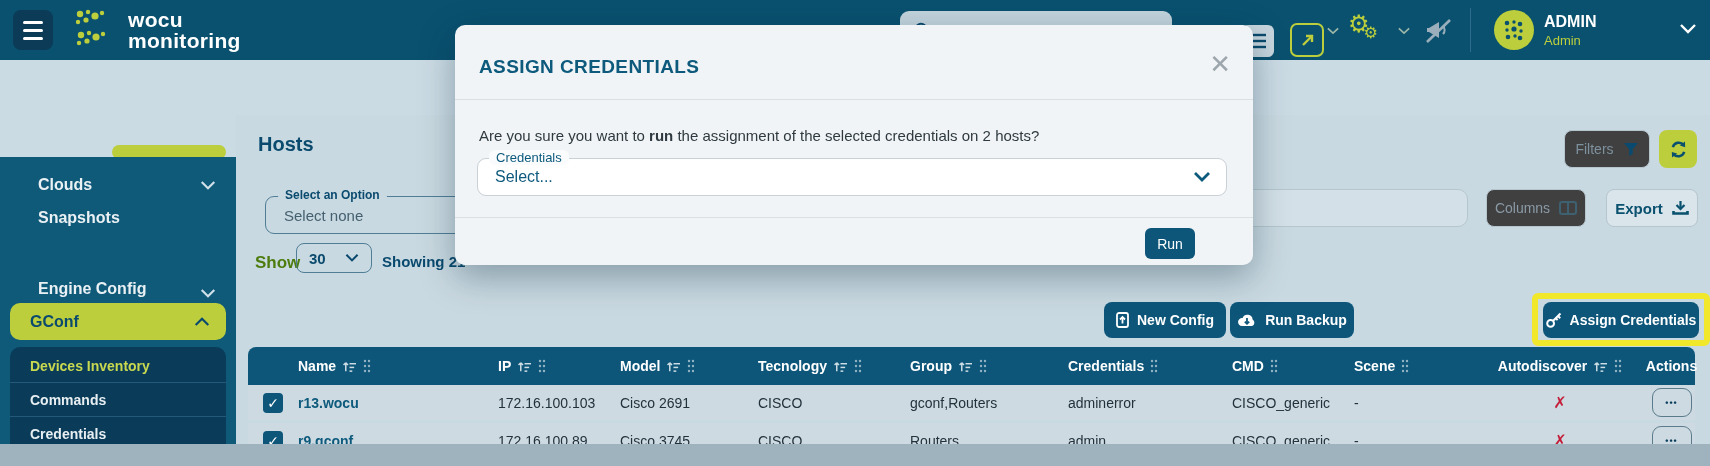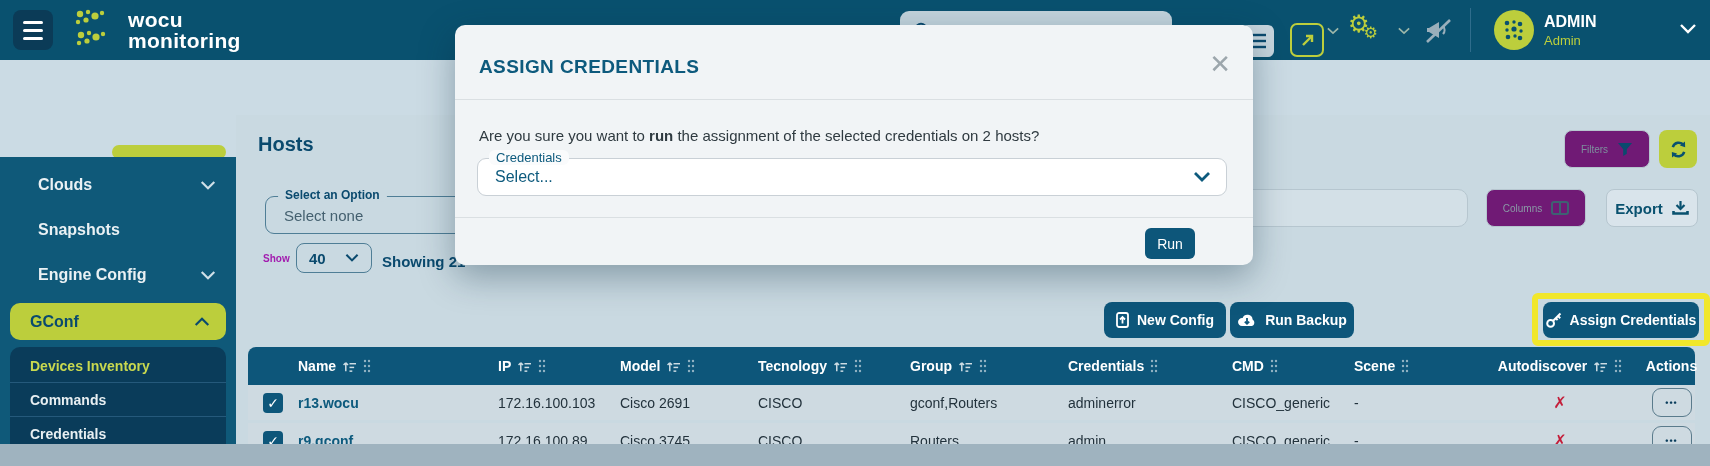--- a/index.html
+++ b/index.html
@@ -63,27 +63,27 @@
   .sub-item.active{color:#C9D94F;}
   .sub-div{height:1px;background:#25597B;margin:0 0;}
 
   
   .content{left:236px;top:115px;width:1474px;height:351px;background:#C9D9E1;}
   .page-title{left:258px;top:133px;font-size:20px;font-weight:bold;color:#0A4A6E;}
   .fieldset{position:absolute;border:1.5px solid #4F7E96;border-radius:9px;box-sizing:border-box;}
   .fieldset .flabel{position:absolute;top:-9px;left:12px;background:#C9D9E1;padding:0 7px;font-size:12px;font-weight:bold;color:#0A4A6E;border-radius:6px;}
   .opt-select{left:265px;top:196px;width:345px;height:38px;cursor:pointer;}
   .opt-select .fvalue{position:absolute;left:18px;top:10px;font-size:15px;color:#44606F;}
-  .show-label{left:255px;top:253px;font-size:10px;font-weight:bold;color:#a21caf;margin-left:8px;}
+  .show-label{left:255px;top:253px;font-size:17px;font-weight:bold;color:#4d7c0f;}
   .pagesize{left:296px;top:243px;width:76px;height:30px;border:1.5px solid #4F7E96;border-radius:8px;box-sizing:border-box;
             display:flex;align-items:center;justify-content:space-between;padding:0 12px;color:#0A4A6E;font-size:15px;font-weight:bold;cursor:pointer;}
   .showing{left:382px;top:253px;font-size:15px;font-weight:bold;color:#0A4A6E;}
 
-  .chip-btn{position:absolute;background:#701a75;border:1px solid #B6C6CF;border-radius:8px;box-sizing:border-box;
-            display:flex;align-items:center;justify-content:center;gap:9px;cursor:pointer;font-size:10px;}
+  .chip-btn{position:absolute;background:#404040;border:1px solid #B6C6CF;border-radius:8px;box-sizing:border-box;
+            display:flex;align-items:center;justify-content:center;gap:9px;cursor:pointer;font-size:14px;}
   .filters-btn{left:1564px;top:130px;width:86px;height:38px;color:#7E919E;}
   .filters-btn .funnel{color:#0A4A6E;}
   .refresh-btn{left:1659px;top:130px;width:38px;height:38px;background:#BCCE3C;border-radius:8px;display:flex;align-items:center;justify-content:center;color:#09516F;cursor:pointer;}
   .search-box{left:1098px;top:189px;width:370px;height:38px;background:#D3E0E7;border:1px solid #B6C6CF;border-radius:10px;box-sizing:border-box;
               display:flex;align-items:center;gap:10px;padding-left:14px;color:#09516F;font-size:15px;font-weight:bold;cursor:text;}
   .columns-btn{left:1486px;top:189px;width:100px;height:38px;color:#8A9AA6;}
   .columns-btn .colicon{color:#3E6172;}
   .export-btn{left:1606px;top:189px;width:92px;height:38px;background:#D9E4EB;color:#09516F;font-weight:bold;font-size:15px;}
 
   .action-btn{position:absolute;top:302px;height:36px;background:#0D567A;border-radius:8px;color:#fff;font-size:14px;font-weight:bold;
@@ -294,24 +294,24 @@
 
   <div class="abs sidebar">
     <div class="side-item" style="top:11px;">
       <span>Clouds</span>
       <span class="chev">
         <svg width="16" height="9" viewBox="0 0 16 10" fill="none" stroke="currentColor" stroke-width="2.4">
             <path d="M1 1l7 7 7-7"></path>
           </svg>
       </span>
     </div>
-    <div class="side-item" style="top:56px;">
+    <div class="side-item" style="top:44px;">
       <span>Snapshots</span>
     </div>
-    <div class="side-item" style="top:101px;">
+    <div class="side-item" style="top:107px;align-items:flex-end;">
       <span>Engine Config</span>
       <span class="chev">
         <svg width="16" height="9" viewBox="0 0 16 10" fill="none" stroke="currentColor" stroke-width="2.4">
             <path d="M1 1l7 7 7-7"></path>
           </svg>
       </span>
     </div>
 
     <div class="abs gconf-pill">
       <span>GConf</span>
@@ -336,21 +336,21 @@
 
   <div class="abs page-title">Hosts</div>
 
   <div class="abs fieldset opt-select">
     <span class="flabel">Select an Option</span>
     <span class="fvalue">Select none</span>
   </div>
 
   <span class="abs show-label">Show</span>
   <div class="abs pagesize">
-    <span>40</span>
+    <span>30</span>
     <span>
       <svg width="14" height="8" viewBox="0 0 16 10" fill="none" stroke="#0A4A6E" stroke-width="2.6">
           <path d="M1 1l7 7 7-7"></path>
         </svg>
     </span>
   </div>
   <span class="abs showing">Showing 21</span>
 
   <div class="abs chip-btn filters-btn">
     <span>Filters</span>

